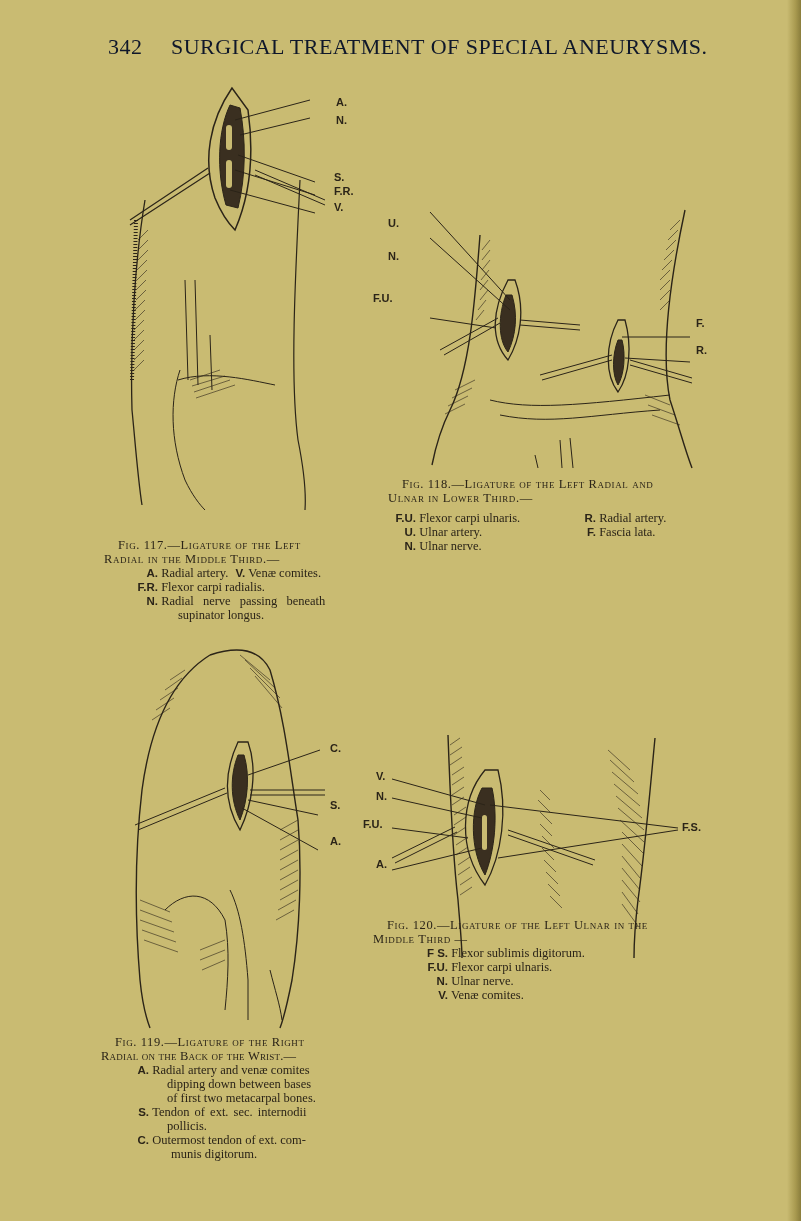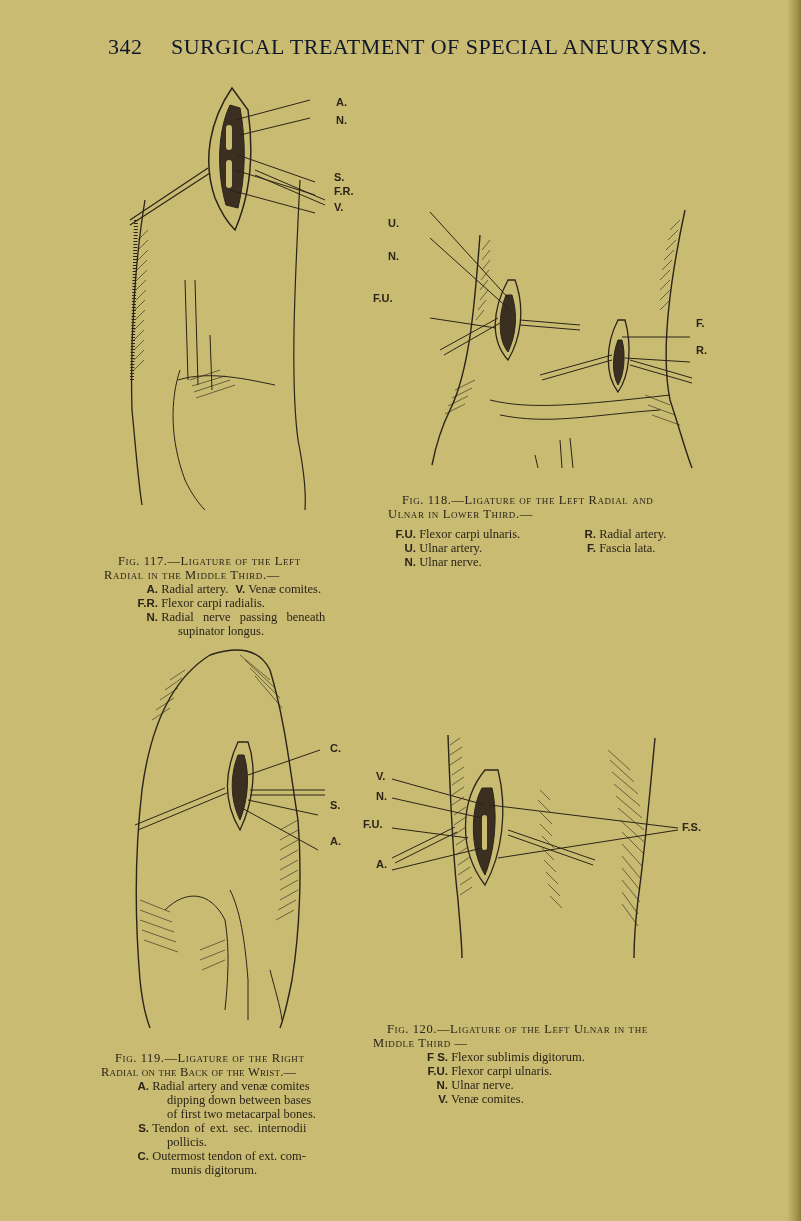--- a/index.html
+++ b/index.html
@@ -23,21 +23,21 @@
   .fig svg * { vector-effect:non-scaling-stroke; }
   .lbl {
     position:absolute; font-family:"Liberation Sans", sans-serif;
     font-size:11px; font-weight:bold; color:#2b2418; white-space:nowrap;
   }
   .caption {
     position:absolute; font-family:"Liberation Serif", serif;
     font-size:12.5px; line-height:14px; color:#2b2418;
   }
   .caption .title { font-variant:small-caps; letter-spacing:0.6px; }
-  .caption .title-indent { text-indent:14px;margin-top:16px; }
+  .caption .title-indent { text-indent:14px; }
   .legend-row { white-space:nowrap; }
   .legend-row .key {
     font-family:"Liberation Sans", sans-serif; font-weight:bold; font-size:11.5px;
     display:inline-block; text-align:right;
   }
   .legend-row .cont { display:block; }
 </style>
 </head>
 <body>
 
@@ -250,21 +250,21 @@
       <path d="M218 20 L240 40 M220 30 L244 52 M222 42 L248 64 M224 54 L250 76 M226 66 L252 88 M228 78 L254 100 M230 90 L254 112 M232 102 L254 124 M232 114 L252 136 M232 126 L250 148 M232 138 L250 160 M232 150 L250 172 M232 162 L248 184 M232 174 L248 196"></path>
     </g>
   </svg>
 </div>
 <div class="lbl" style="left:376px;top:770px;">V.</div>
 <div class="lbl" style="left:376px;top:790px;">N.</div>
 <div class="lbl" style="left:363px;top:818px;">F.U.</div>
 <div class="lbl" style="left:376px;top:858px;">A.</div>
 <div class="lbl" style="left:682px;top:821px;">F.S.</div>
 
-<div class="caption" style="left:373px;top:1006px;width:370px;">
+<div class="caption" style="left:373px;top:918px;width:370px;">
   <div class="title title-indent">Fig. 120.—Ligature of the Left Ulnar in the</div>
   <div class="title">Middle Third —</div>
   <div class="legend-row" style="padding-left:47px;">
     <span class="key" style="width:28px;">F S.</span>
     <span>Flexor sublimis digitorum.</span>
   </div>
   <div class="legend-row" style="padding-left:47px;">
     <span class="key" style="width:28px;">F.U.</span>
     <span>Flexor carpi ulnaris.</span>
   </div>

